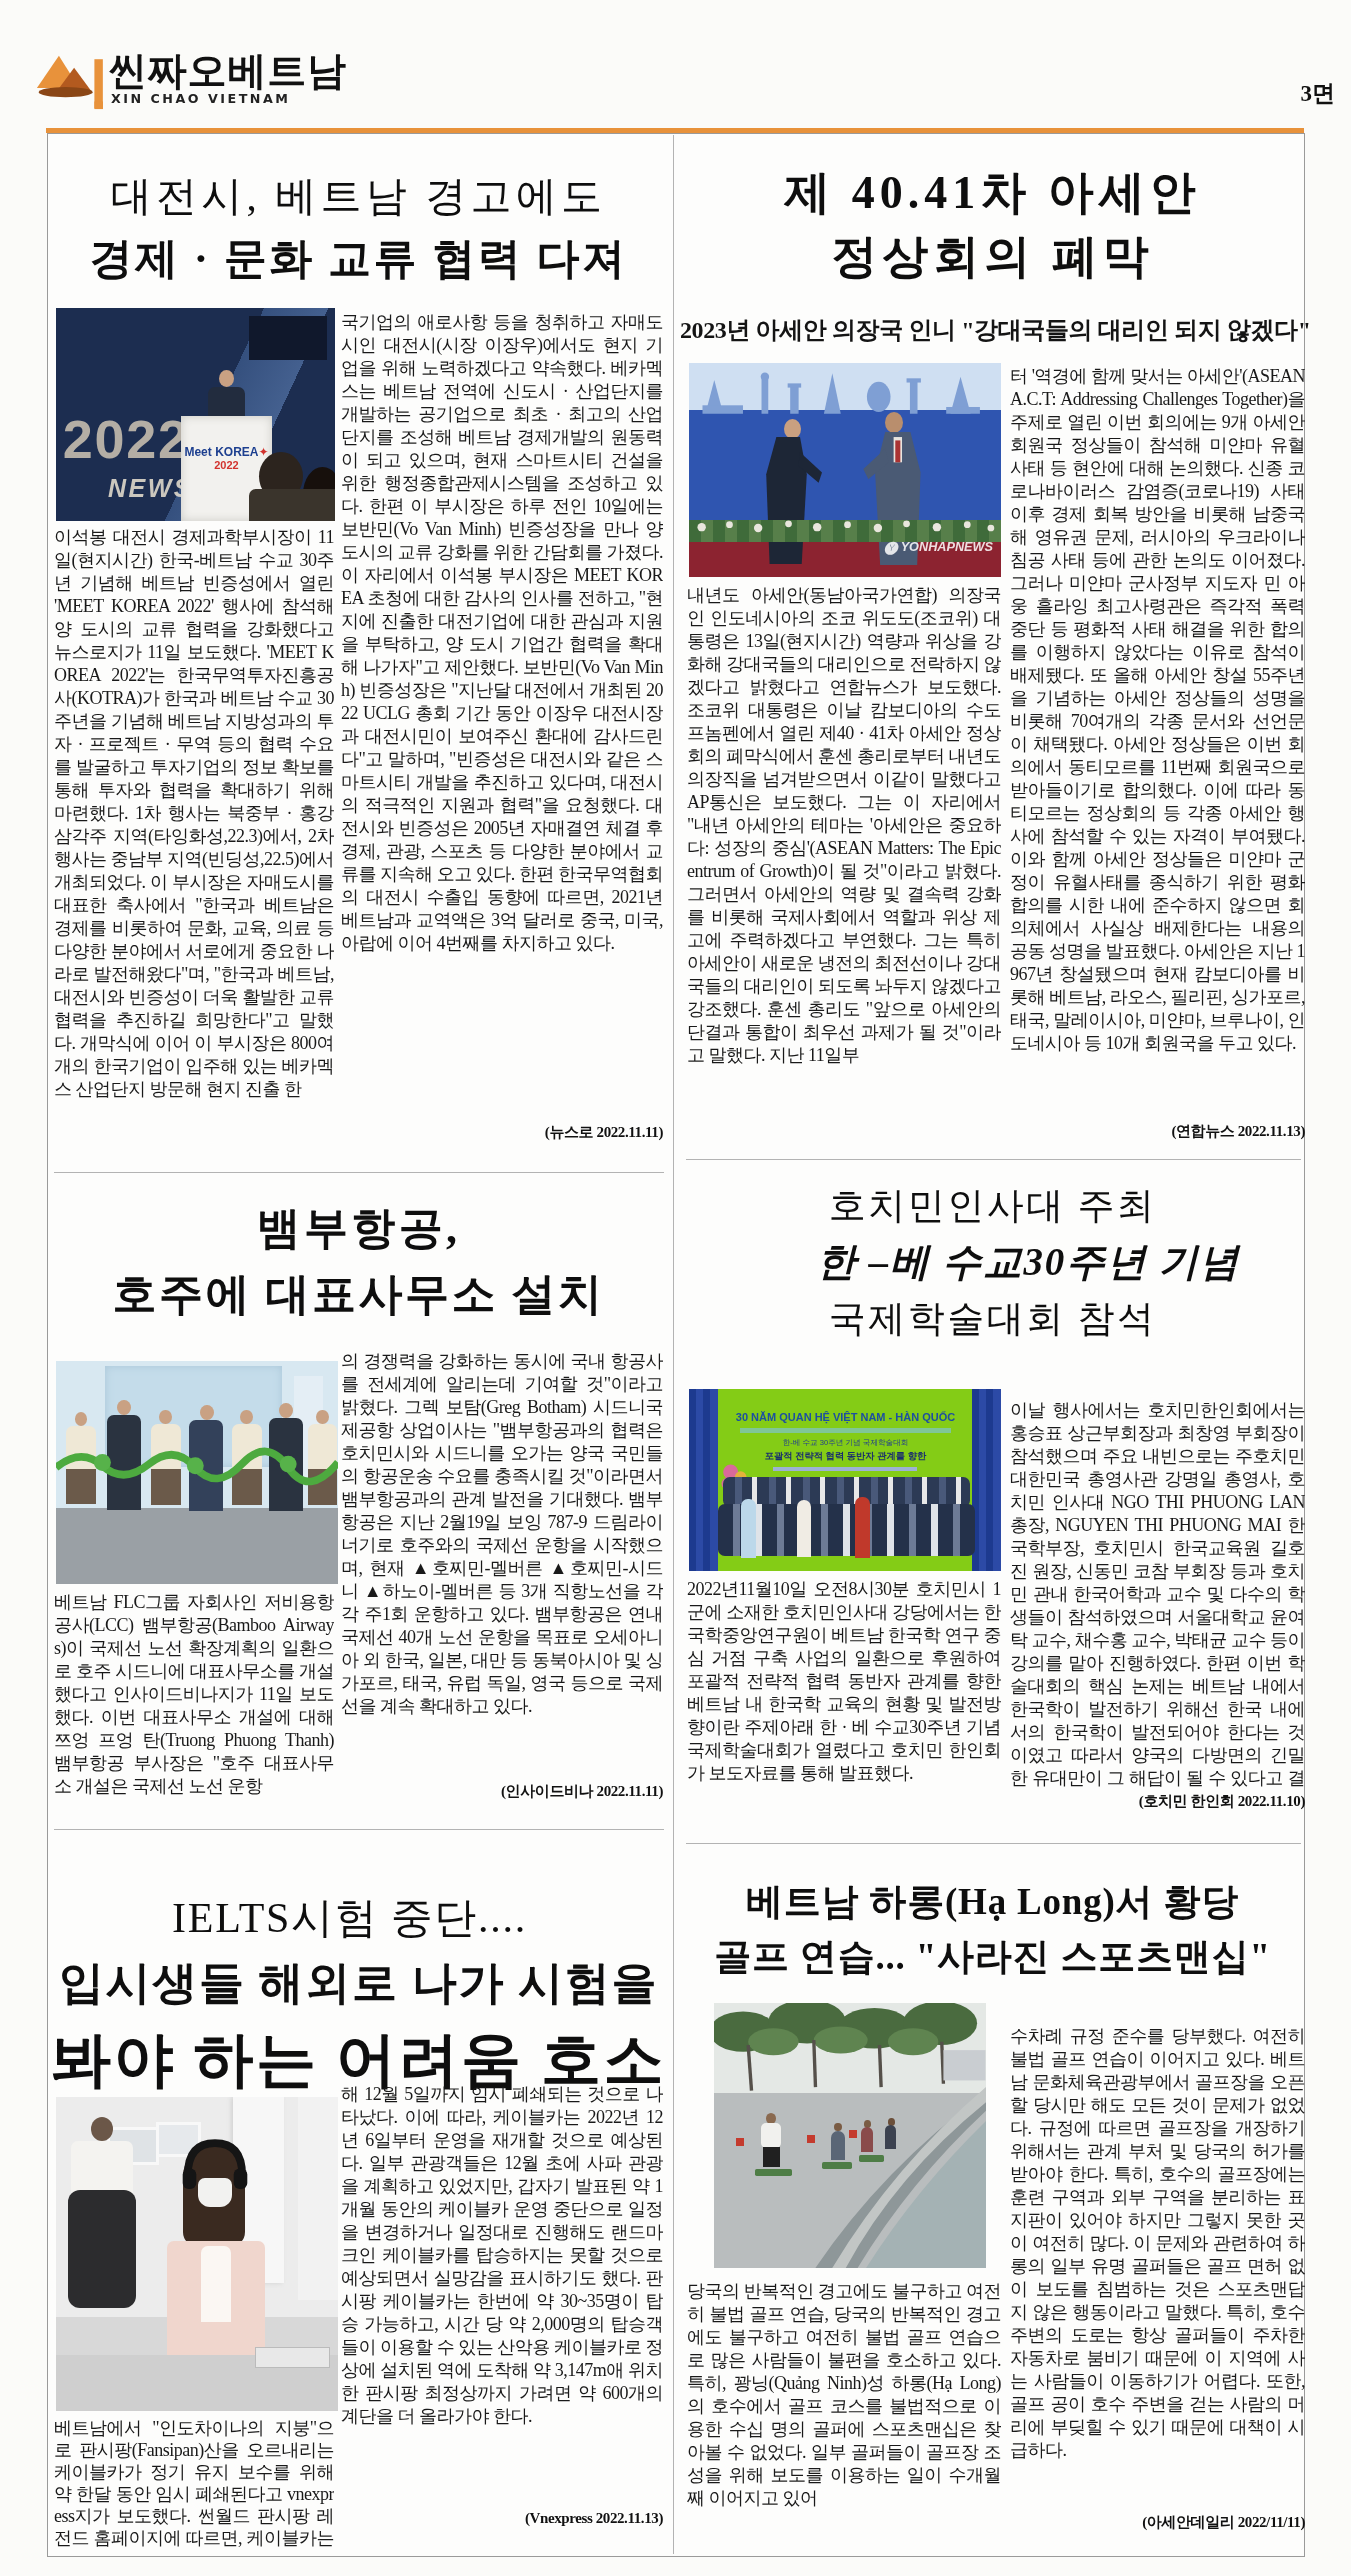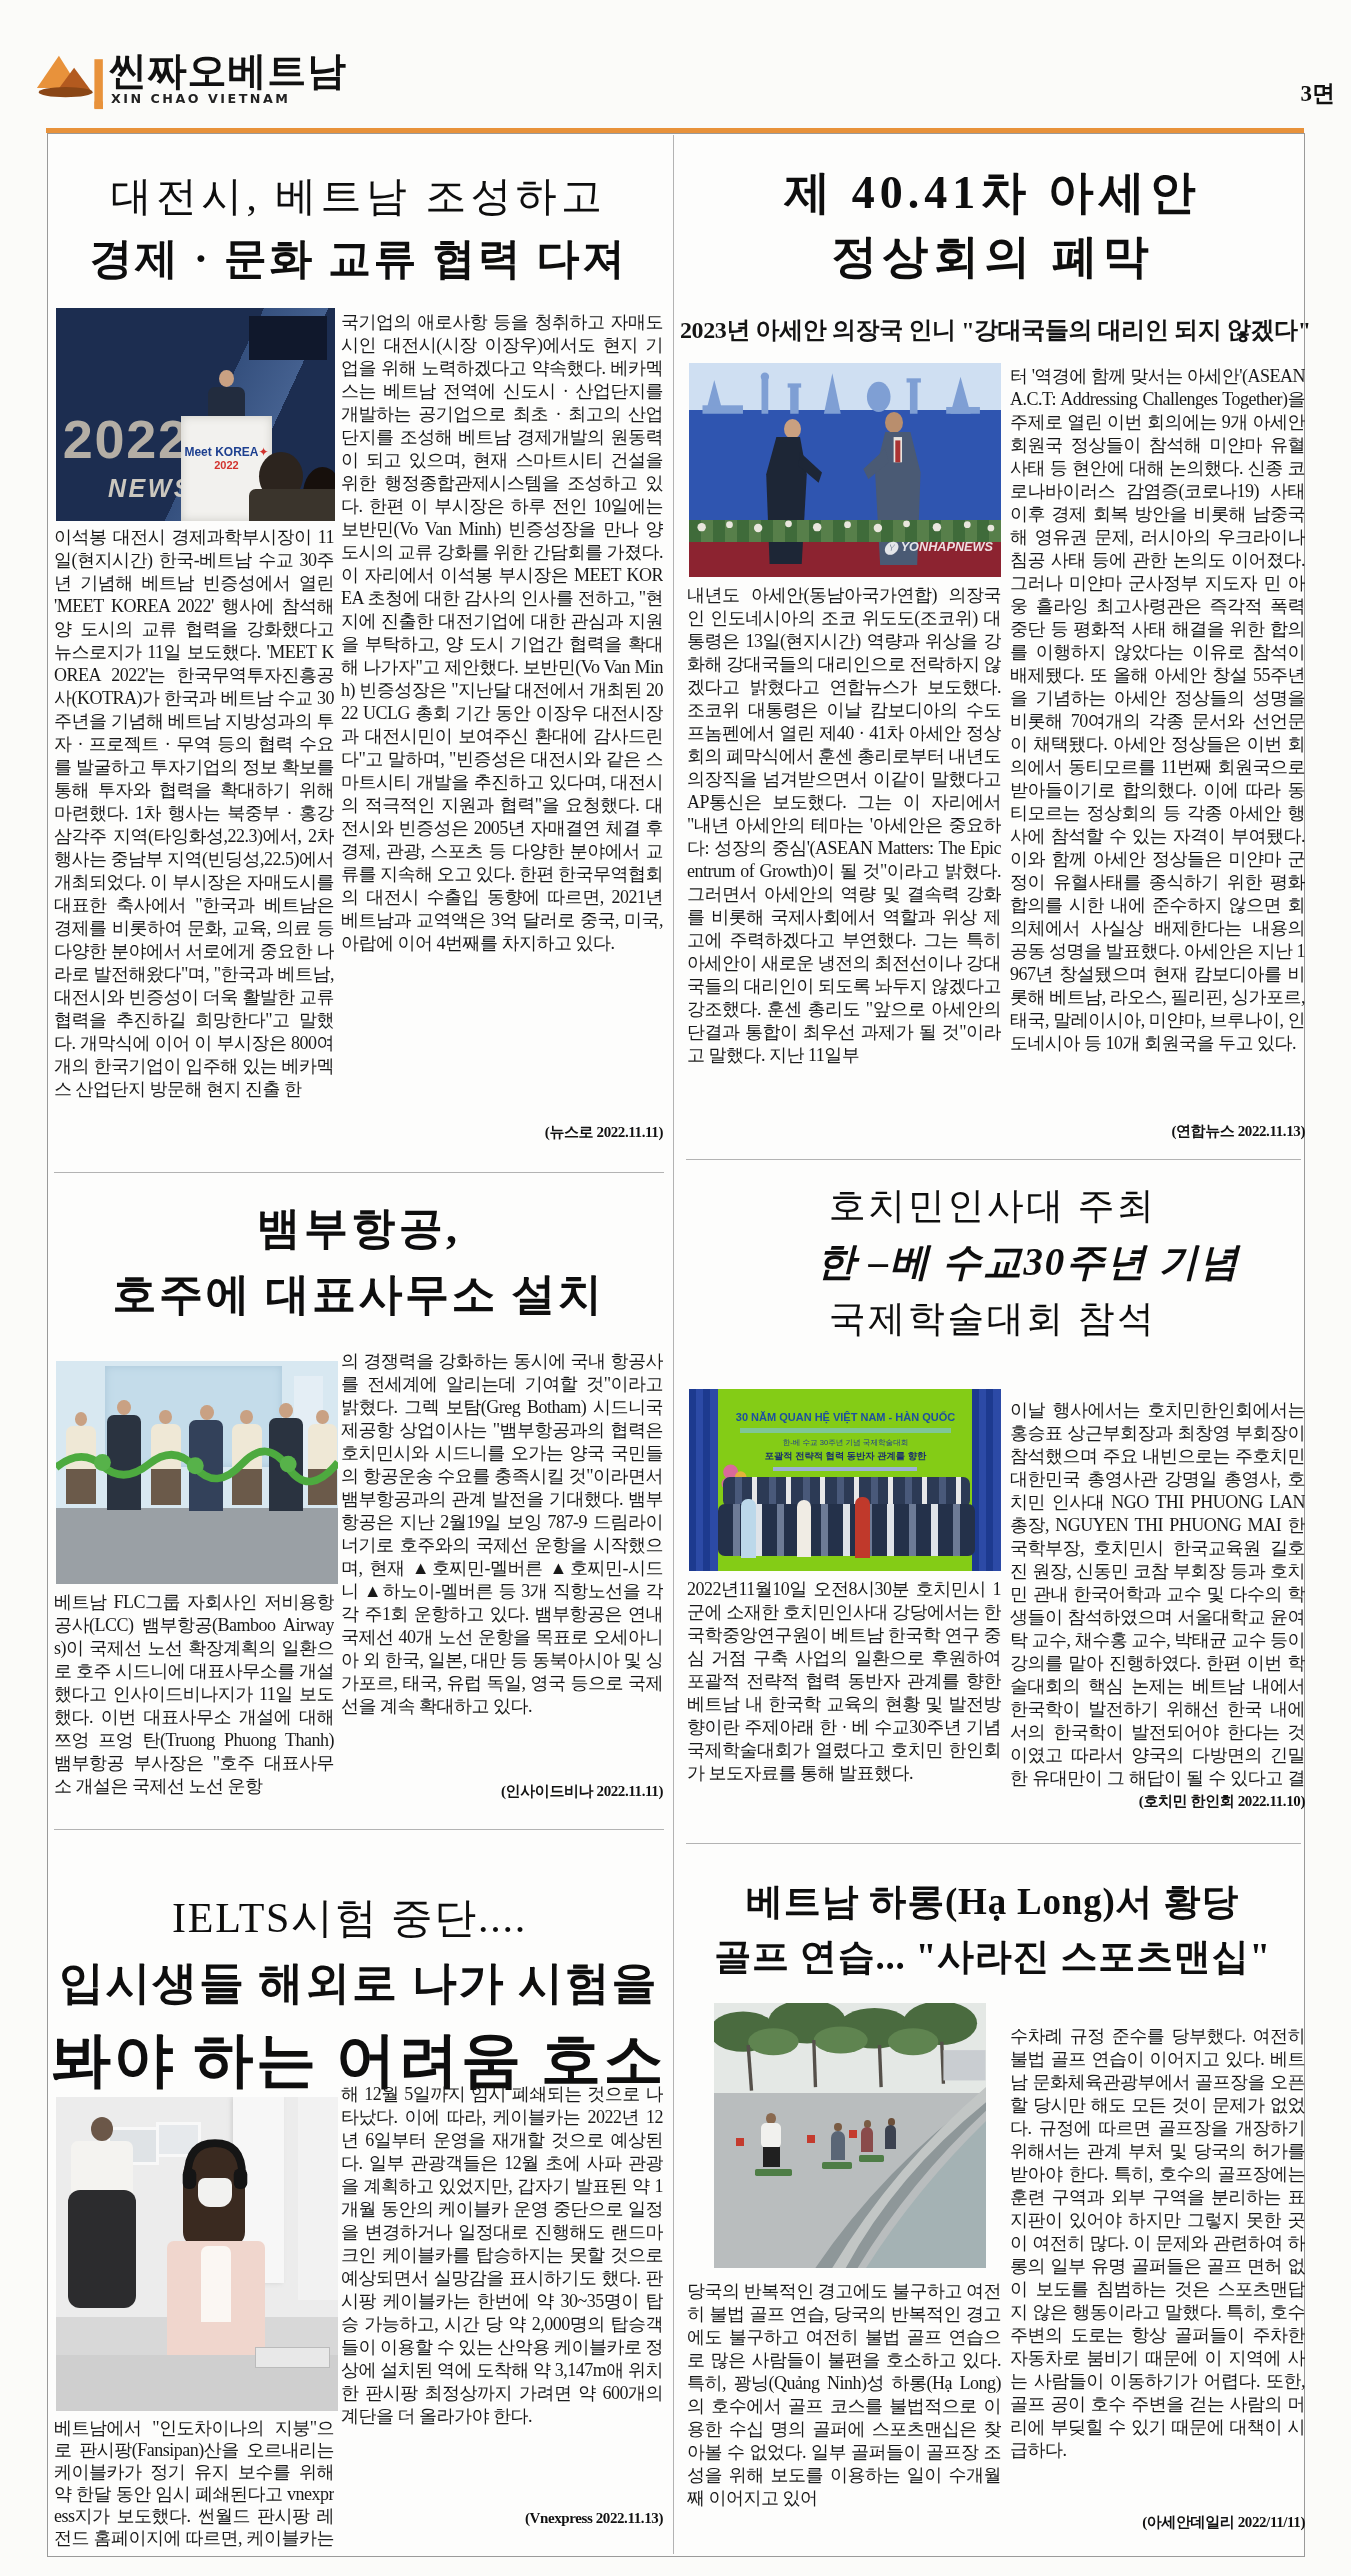--- a/index.html
+++ b/index.html
@@ -54,21 +54,21 @@
 </div>
 <div class="abs" id="masthead-rule" style="left:46px;top:128px;width:1258px;height:5px;"></div>
 
 <div class="abs" id="page-box" style="left:47px;top:133px;width:1256px;height:2422px;"></div>
 <div class="abs vdiv" style="left:673px;top:135px;height:2419px;"></div>
 <div class="abs hdiv" style="left:54px;top:1172px;width:610px;"></div>
 <div class="abs hdiv" style="left:686px;top:1159px;width:615px;"></div>
 <div class="abs hdiv" style="left:54px;top:1829px;width:610px;"></div>
 <div class="abs hdiv" style="left:686px;top:1843px;width:615px;"></div>
 
-<div class="abs hl hl-med" style="left:46px;top:169px;font-size:41px;letter-spacing:4.2px;">대전시, 베트남 조성하고</div>
+<div class="abs hl hl-med" style="left:46px;top:169px;font-size:41px;letter-spacing:4.2px;">대전시, 베트남 경고에도</div>
 <div class="abs hl hl-bold" style="left:46px;top:230px;font-size:43px;letter-spacing:2.5px;">경제 · 문화 교류 협력 다져</div>
 
 <div class="abs photo" style="left:56px;top:308px;width:279px;height:213px;background:linear-gradient(115deg,#1c2d50 55%,#35507e 55%,#44608f 72%,#1c2d50 72%);">
   <div class="abs" style="left:193px;top:8.4px;width:78px;height:44px;background:#10182c;"></div>
   <div class="abs ph-label" style="left:6.8px;top:100px;font-size:54px;color:#cfc5b4;font-weight:600;letter-spacing:1.7px;opacity:.85;">2022</div>
   <div class="abs ph-label" style="left:52px;top:166px;font-size:25px;color:#ded8cb;font-style:italic;font-weight:800;letter-spacing:2.5px;opacity:.9;">NEWSRO</div>
 
   <div class="head" style="left:163px;top:62px;width:15px;height:17px;"></div>
   <div class="fig" style="left:152px;top:79px;width:37px;height:34px;background:#222c3e;"></div>
 

